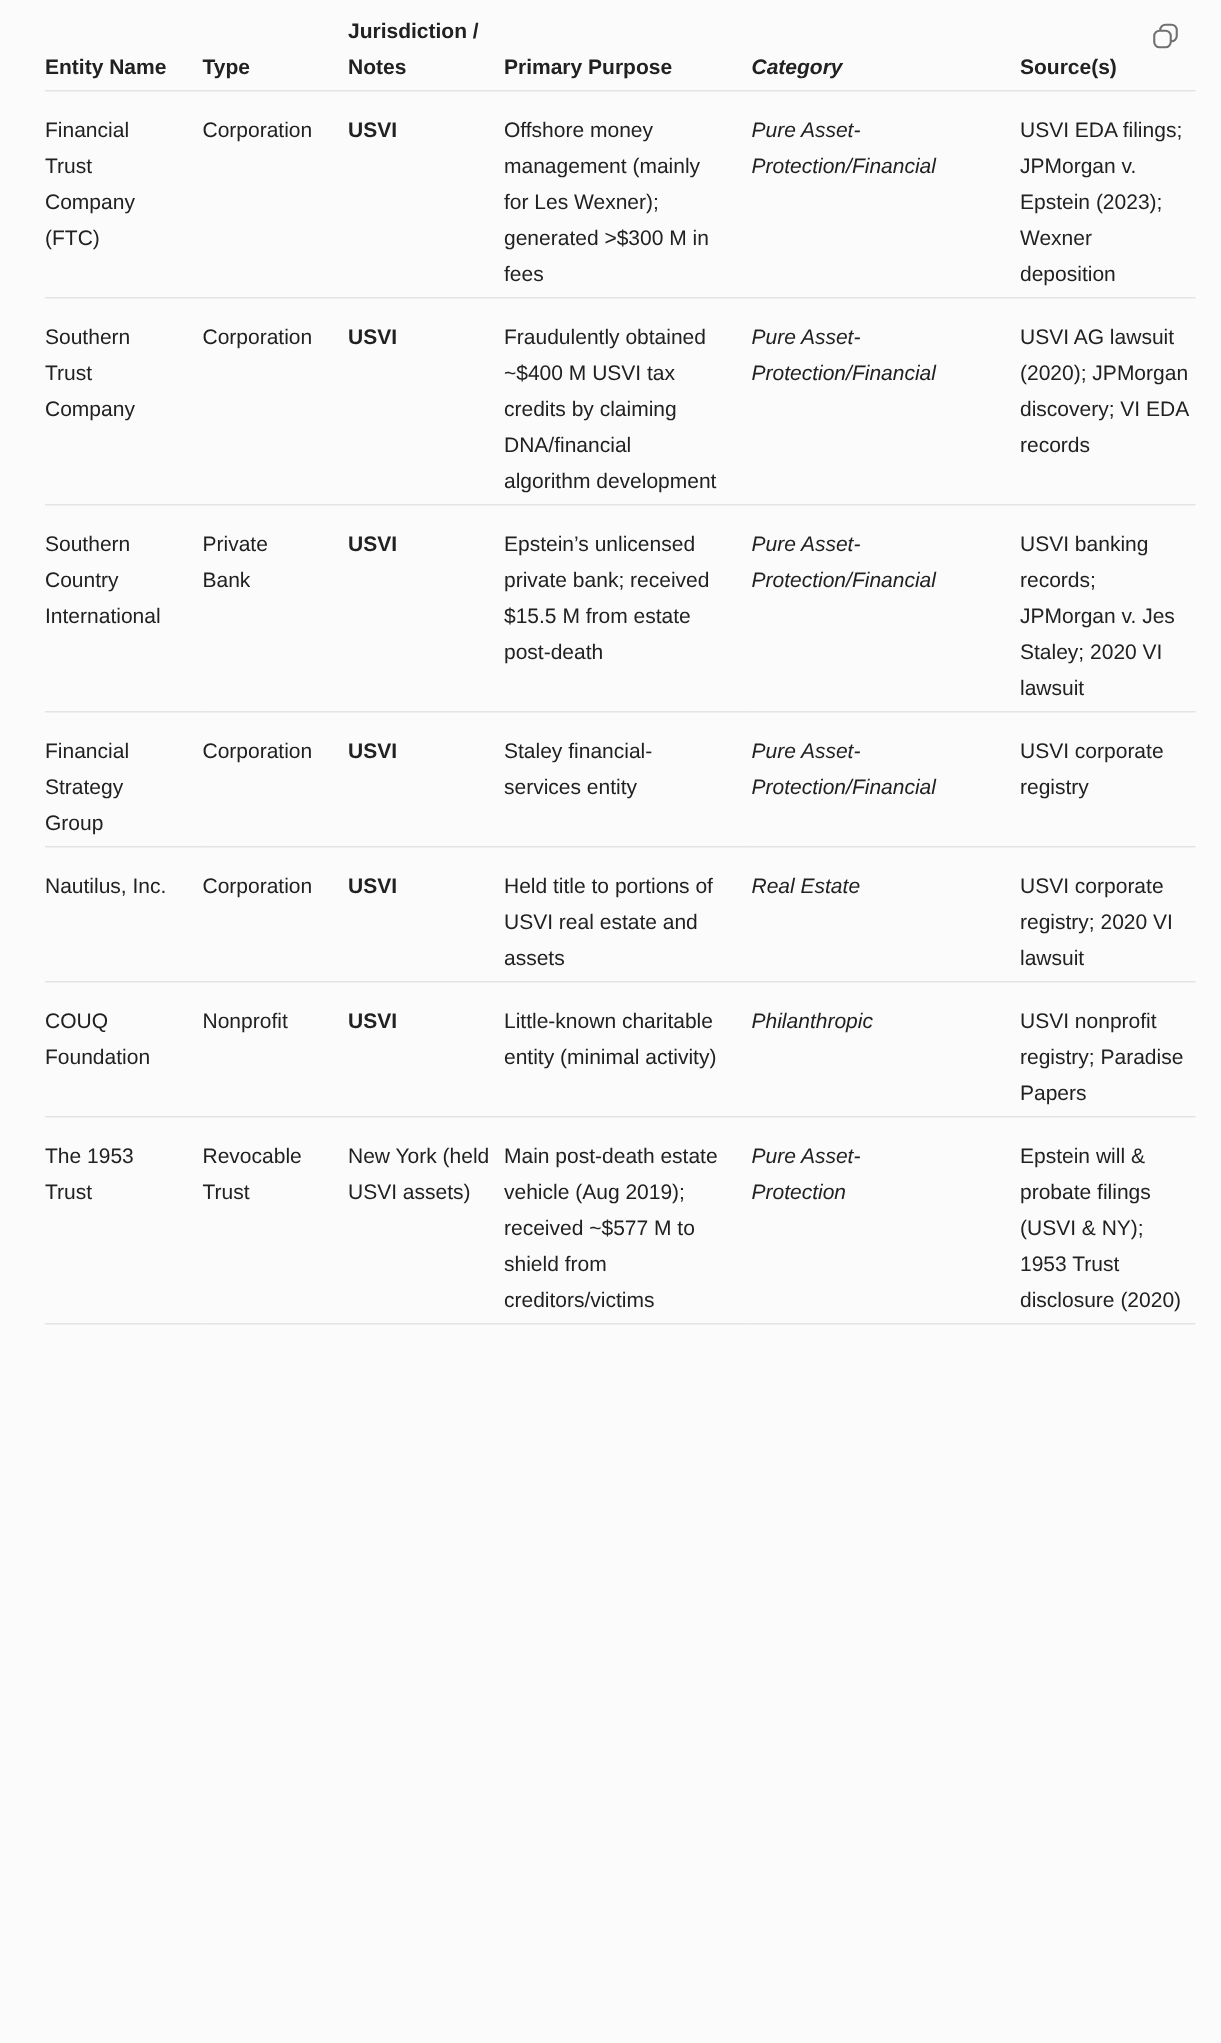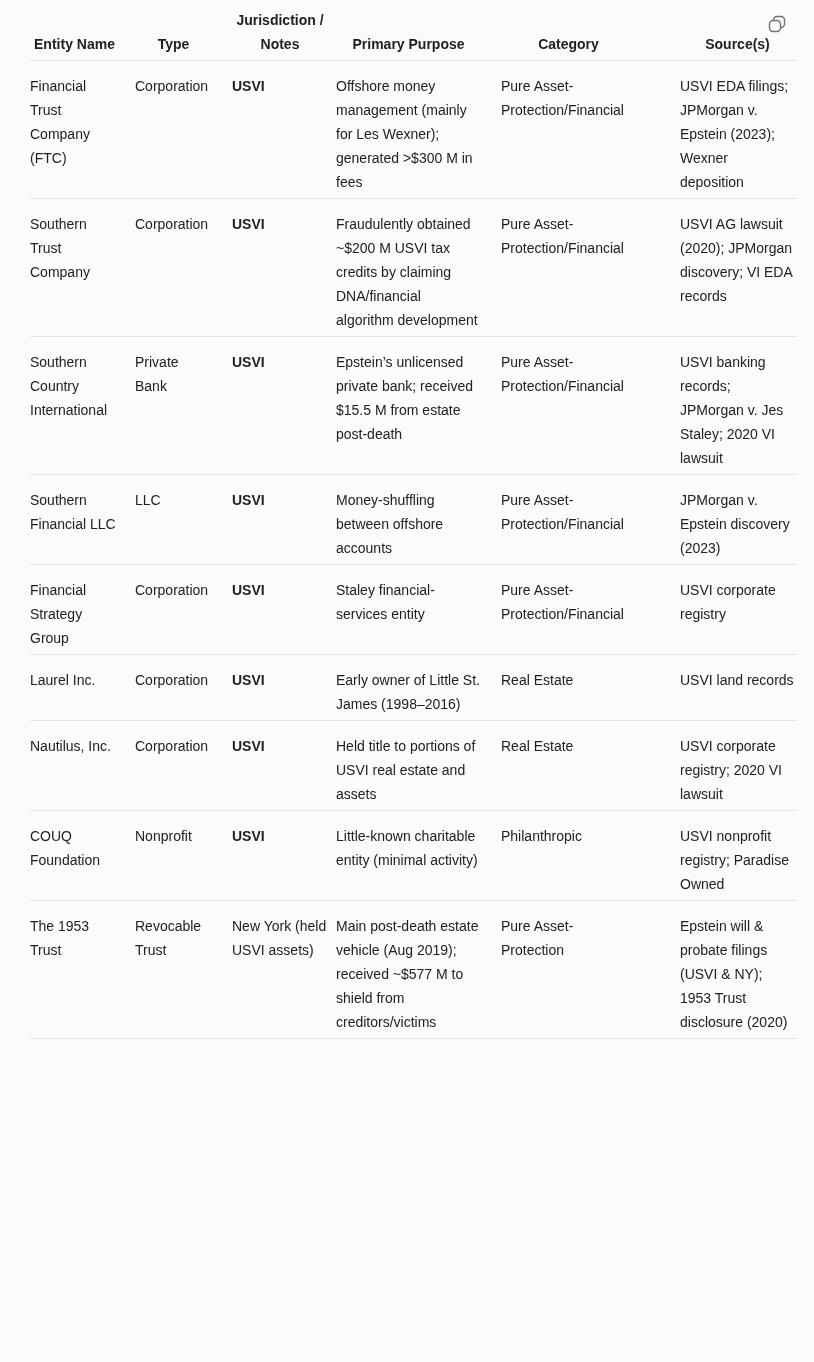--- a/index.html
+++ b/index.html
@@ -30,36 +30,36 @@
   }
   table {
     border-collapse: collapse;
     table-layout: fixed;
     width: 767px;
     margin-left: 30px;
     font-size: 14px;
     line-height: 24px;
   }
   thead th {
-    text-align: center;
+    text-align: left;
     vertical-align: bottom;
     font-weight: 600;
     padding: 8px 16px 4px 0;
     border-bottom: 1px solid #e4e4e4;
   }
   tbody td {
     vertical-align: top;
     font-weight: 400;
     padding: 13px 16px 4px 0;
     border-bottom: 1px solid #e4e4e4;
   }
   th.c-jur, td.c-jur { padding-right: 8px; }
   th.c-type, td.c-type { padding-right: 20px; }
   th.c-purpose, td.c-purpose { padding-right: 20px; }
-  th.c-category, td.c-category { padding-right: 44px; }
+  th.c-category, td.c-category { padding-right: 44px; font-style: italic; }
   th.c-sources, td.c-sources { padding-right: 2px; }
   td.c-jur.strong { font-weight: 600; margin-left: 28px; }
 </style>
 </head>
 <body>
 
 <div class="page">
 
   <button class="copy-btn">
     <svg width="18" height="18" viewBox="0 0 18 18">
@@ -93,71 +93,55 @@
     <td class="c-type">Corporation</td>
     <td class="c-jur strong">USVI</td>
     <td class="c-purpose">Offshore money management (mainly for Les Wexner); generated &gt;$300 M in fees</td>
     <td class="c-category">Pure Asset-Protection/Financial</td>
     <td class="c-sources">USVI EDA filings; JPMorgan v. Epstein (2023); Wexner deposition</td>
   </tr>
         <tr>
     <td class="c-entity">Southern Trust Company</td>
     <td class="c-type">Corporation</td>
     <td class="c-jur strong">USVI</td>
-    <td class="c-purpose">Fraudulently obtained ~$200 M USVI tax credits by claiming DNA/financial algorithm development</td>
+    <td class="c-purpose">Fraudulently obtained ~$400 M USVI tax credits by claiming DNA/financial algorithm development</td>
     <td class="c-category">Pure Asset-Protection/Financial</td>
     <td class="c-sources">USVI AG lawsuit (2020); JPMorgan discovery; VI EDA records</td>
   </tr>
         <tr>
     <td class="c-entity">Southern Country International</td>
     <td class="c-type">Private Bank</td>
     <td class="c-jur strong">USVI</td>
     <td class="c-purpose">Epstein’s unlicensed private bank; received $15.5 M from estate post-death</td>
     <td class="c-category">Pure Asset-Protection/Financial</td>
     <td class="c-sources">USVI banking records; JPMorgan v. Jes Staley; 2020 VI lawsuit</td>
   </tr>
         <tr>
-    <td class="c-entity">Southern Financial LLC</td>
-    <td class="c-type">LLC</td>
-    <td class="c-jur strong">USVI</td>
-    <td class="c-purpose">Money-shuffling between offshore accounts</td>
-    <td class="c-category">Pure Asset-Protection/Financial</td>
-    <td class="c-sources">JPMorgan v. Epstein discovery (2023)</td>
-  </tr>
-        <tr>
     <td class="c-entity">Financial Strategy Group</td>
     <td class="c-type">Corporation</td>
     <td class="c-jur strong">USVI</td>
     <td class="c-purpose">Staley financial-services entity</td>
     <td class="c-category">Pure Asset-Protection/Financial</td>
     <td class="c-sources">USVI corporate registry</td>
-  </tr>
-        <tr>
-    <td class="c-entity">Laurel Inc.</td>
-    <td class="c-type">Corporation</td>
-    <td class="c-jur strong">USVI</td>
-    <td class="c-purpose">Early owner of Little St. James (1998–2016)</td>
-    <td class="c-category">Real Estate</td>
-    <td class="c-sources">USVI land records</td>
   </tr>
         <tr>
     <td class="c-entity">Nautilus, Inc.</td>
     <td class="c-type">Corporation</td>
     <td class="c-jur strong">USVI</td>
     <td class="c-purpose">Held title to portions of USVI real estate and assets</td>
     <td class="c-category">Real Estate</td>
     <td class="c-sources">USVI corporate registry; 2020 VI lawsuit</td>
   </tr>
         <tr>
     <td class="c-entity">COUQ Foundation</td>
     <td class="c-type">Nonprofit</td>
     <td class="c-jur strong">USVI</td>
     <td class="c-purpose">Little-known charitable entity (minimal activity)</td>
     <td class="c-category">Philanthropic</td>
-    <td class="c-sources">USVI nonprofit registry; Paradise Owned</td>
+    <td class="c-sources">USVI nonprofit registry; Paradise Papers</td>
   </tr>
         <tr>
     <td class="c-entity">The 1953 Trust</td>
     <td class="c-type">Revocable Trust</td>
     <td class="c-jur">New York (held USVI assets)</td>
     <td class="c-purpose">Main post-death estate vehicle (Aug 2019); received ~$577 M to shield from creditors/victims</td>
     <td class="c-category">Pure Asset-Protection</td>
     <td class="c-sources">Epstein will &amp; probate filings (USVI &amp; NY); 1953 Trust disclosure (2020)</td>
   </tr>
       </tbody>

